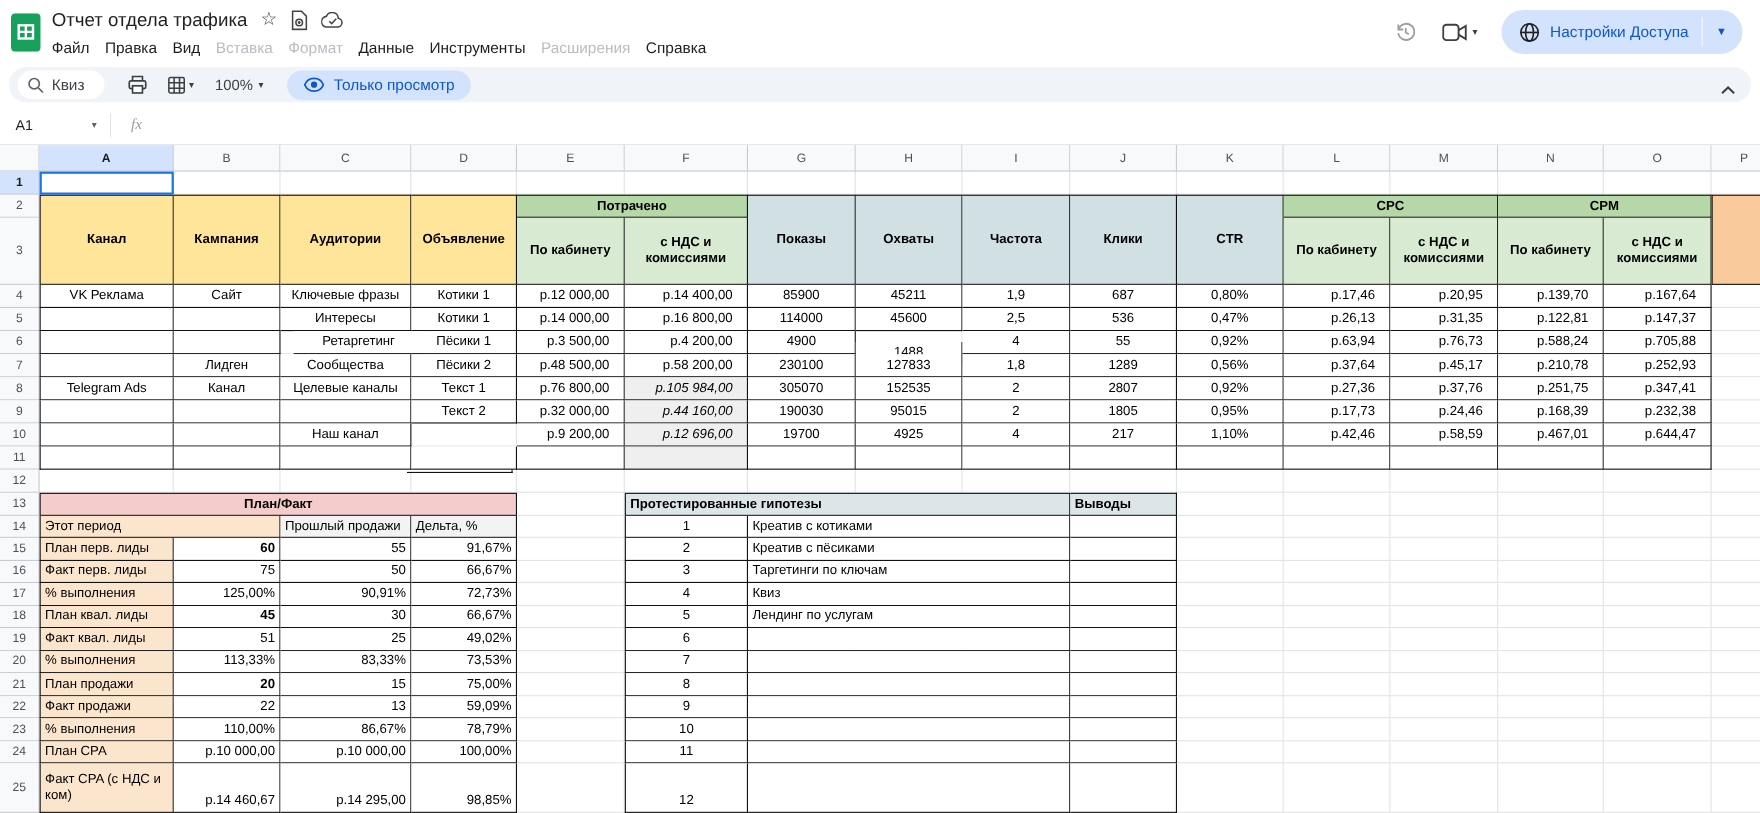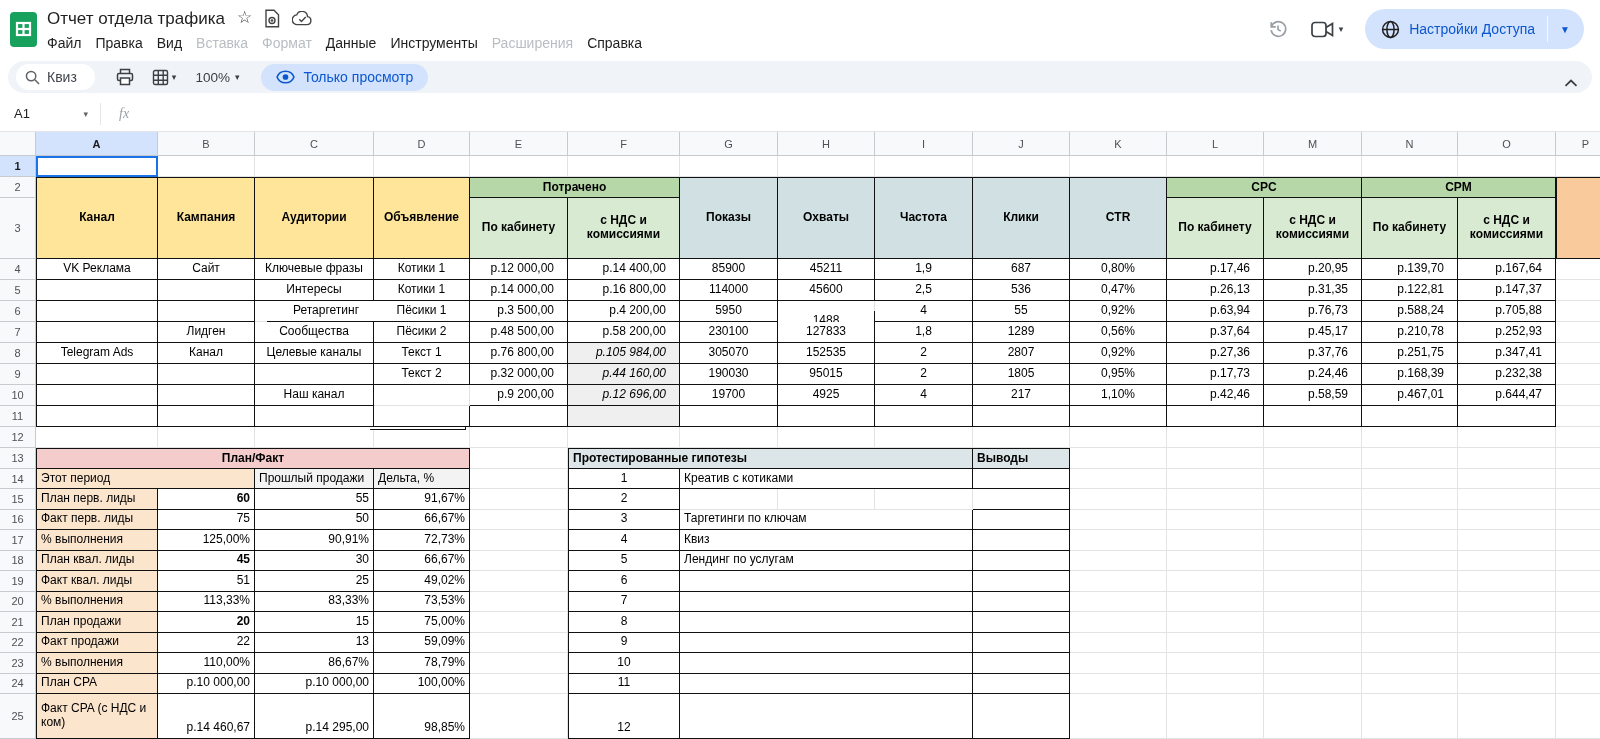--- a/index.html
+++ b/index.html
@@ -694,21 +694,21 @@
     <div class="tcell r" style="left: 1167px; top: 148px; width: 97px; height: 21px;">р.26,13</div>
     <div class="tcell r" style="left: 1264px; top: 148px; width: 98px; height: 21px;">р.31,35</div>
     <div class="tcell r" style="left: 1362px; top: 148px; width: 96px; height: 21px;">р.122,81</div>
     <div class="tcell r" style="left: 1458px; top: 148px; width: 98px; height: 21px;">р.147,37</div>
     <div class="tcell c bl" style="left: 36px; top: 169px; width: 122px; height: 21px;"></div>
     <div class="tcell c" style="left: 158px; top: 169px; width: 97px; height: 21px;"></div>
     <div class="tcell c" style="left: 267px; top: 169px; width: 119px; height: 21px;">Ретаргетинг</div>
     <div class="tcell c" style="left: 374px; top: 169px; width: 96px; height: 21px;">Пёсики 1</div>
     <div class="tcell r" style="left: 470px; top: 169px; width: 98px; height: 21px;">р.3 500,00</div>
     <div class="tcell r" style="left: 568px; top: 169px; width: 112px; height: 21px;">р.4 200,00</div>
-    <div class="tcell c" style="left: 680px; top: 169px; width: 98px; height: 21px;">5950</div>
+    <div class="tcell c" style="left: 680px; top: 169px; width: 98px; height: 21px;">4900</div>
     <div class="tcell c" style="left: 778px; top: 179px; width: 97px; height: 21px;">1488</div>
     <div class="tcell c" style="left: 875px; top: 169px; width: 98px; height: 21px;">4</div>
     <div class="tcell c" style="left: 973px; top: 169px; width: 97px; height: 21px;">55</div>
     <div class="tcell c" style="left: 1070px; top: 169px; width: 97px; height: 21px;">0,92%</div>
     <div class="tcell r" style="left: 1167px; top: 169px; width: 97px; height: 21px;">р.63,94</div>
     <div class="tcell r" style="left: 1264px; top: 169px; width: 98px; height: 21px;">р.76,73</div>
     <div class="tcell r" style="left: 1362px; top: 169px; width: 96px; height: 21px;">р.588,24</div>
     <div class="tcell r" style="left: 1458px; top: 169px; width: 98px; height: 21px;">р.705,88</div>
     <div class="tcell c bl" style="left: 36px; top: 190px; width: 122px; height: 21px;"></div>
     <div class="tcell c" style="left: 158px; top: 190px; width: 97px; height: 21px;">Лидген</div>
@@ -832,20 +832,21 @@
     <div class="tcell l peach bl wrapl" style="left: 36px; top: 562px; width: 122px; height: 45px;">Факт CPA (с НДС и ком)</div>
     <div class="tcell rt vb" style="left: 158px; top: 562px; width: 97px; height: 45px;">р.14 460,67</div>
     <div class="tcell rt vb" style="left: 255px; top: 562px; width: 119px; height: 45px;">р.14 295,00</div>
     <div class="tcell rt vb" style="left: 374px; top: 562px; width: 96px; height: 45px;">98,85%</div>
     <div class="tcell l b hyphdr bl bt" style="left: 568px; top: 316px; width: 405px; height: 21px;">Протестированные гипотезы</div>
     <div class="tcell l b hyphdr bt" style="left: 973px; top: 316px; width: 97px; height: 21px;">Выводы</div>
     <div class="tcell c bl" style="left: 568px; top: 337px; width: 112px; height: 20px;">1</div>
     <div class="tcell l" style="left: 680px; top: 337px; width: 293px; height: 20px;">Креатив с котиками</div>
     <div class="tcell " style="left: 973px; top: 337px; width: 97px; height: 20px;"></div>
     <div class="tcell c bl" style="left: 568px; top: 357px; width: 112px; height: 20.5px;">2</div>
+    <div class="tcell l" style="left: 680px; top: 357px; width: 293px; height: 20.5px;">Креатив с пёсиками</div>
     <div class="tcell " style="left: 973px; top: 357px; width: 97px; height: 20.5px;"></div>
     <div class="tcell c bl" style="left: 568px; top: 377.5px; width: 112px; height: 20.5px;">3</div>
     <div class="tcell l" style="left: 680px; top: 377.5px; width: 293px; height: 20.5px;">Таргетинги по ключам</div>
     <div class="tcell " style="left: 973px; top: 377.5px; width: 97px; height: 20.5px;"></div>
     <div class="tcell c bl" style="left: 568px; top: 398px; width: 112px; height: 20.5px;">4</div>
     <div class="tcell l" style="left: 680px; top: 398px; width: 293px; height: 20.5px;">Квиз</div>
     <div class="tcell " style="left: 973px; top: 398px; width: 97px; height: 20.5px;"></div>
     <div class="tcell c bl" style="left: 568px; top: 418.5px; width: 112px; height: 20.5px;">5</div>
     <div class="tcell l" style="left: 680px; top: 418.5px; width: 293px; height: 20.5px;">Лендинг по услугам</div>
     <div class="tcell " style="left: 973px; top: 418.5px; width: 97px; height: 20.5px;"></div>

